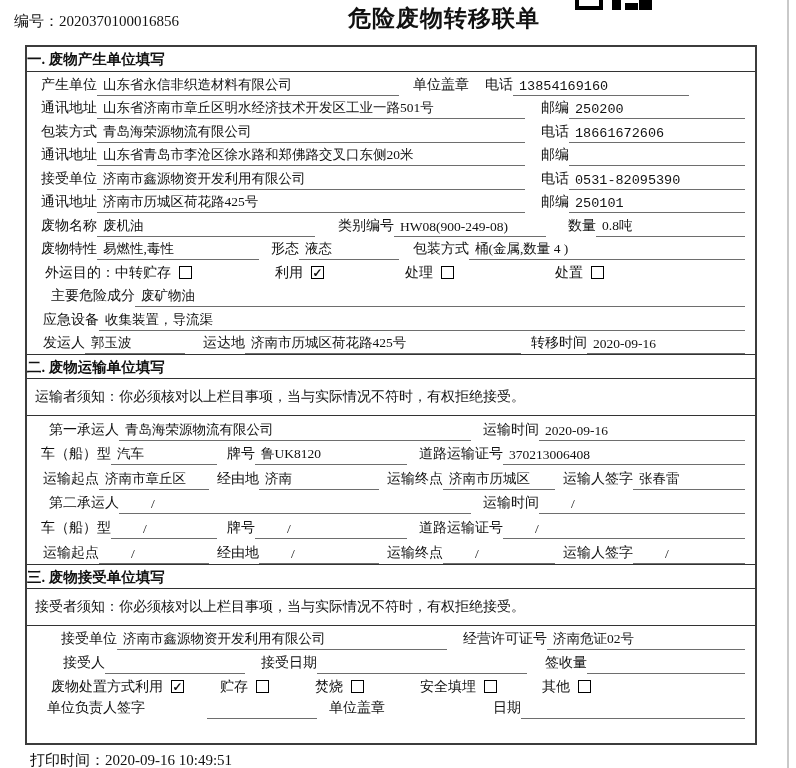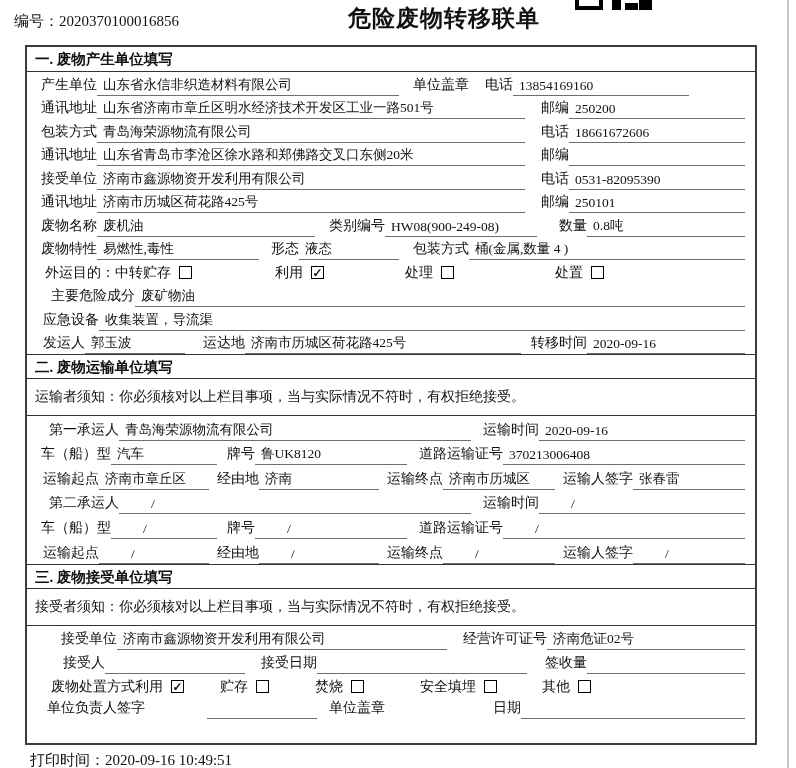--- a/index.html
+++ b/index.html
@@ -18,36 +18,36 @@
   .qr .q2 { left:37px; top:0; width:9px; height:10px; background:#000; }
   .qr .q3 { left:50px; top:3px; width:13px; height:7px; background:#000; }
   .qr .q4 { left:64px; top:0; width:13px; height:10px; background:#000; }
   .edge { position:absolute; top:0; right:7px; width:2px; height:768px; background:#c9c9c9; }
 
   
   .form { position:absolute; top:45px; left:25px; width:732px; height:700px;
           border:2px solid #3c3c3c; box-sizing:border-box; background:#fff; }
   .form * { box-sizing:border-box; }
   .sec-h { height:25px; line-height:24px; font-weight:bold; font-size:14.5px;
-           padding-left:8px; border-top:1px solid #333; border-bottom:1px solid #333; }
+           border-top:1px solid #333; border-bottom:1px solid #333; }
   .sec-h:first-child { border-top:none; }
   .notice { height:37px; display:flex; align-items:center; padding-left:8px;
             font-size:14px; border-bottom:1px solid #333; }
   .r { display:flex; align-items:flex-end; padding:0 10px 0 8px; }
   .h1 { height:23.5px; } .h2 { height:24.6px;padding-left:10px; } .h3 { height:24px; } .h4 { height:21px; }
   .lb { flex:none; font-size:14px; white-space:nowrap; padding-bottom:2px;text-align:right; }
   .fl { flex:none; border-bottom:1px solid #6e6e6e; font-size:13.5px; white-space:nowrap;
         overflow:hidden; padding:0 2px 1px 6px; min-height:17px; }
   .grow { flex:1 1 auto; }
   .sp { flex:none; }
   .ind { text-indent:26px; }
   .opt { flex:none; display:flex; align-items:center; padding-bottom:2px; font-size:14px; }
   .cb { display:inline-block; width:13px; height:13px; border:1.5px solid #000; margin-left:8px;
         font-size:12px; line-height:12px; text-align:center; font-weight:bold; flex:none; }
-  .rg { flex:none; width:212px; display:flex; align-items:flex-end; margin-left:8px; }
+  .rg { flex:none; width:212px; display:flex; align-items:flex-end; margin-left:8px;font-family:Liberation Mono, monospace; }
   .rg .lb { width:36px; }
   .print { position:absolute; left:30px; top:751px; font-size:15px; white-space:nowrap; }
 </style>
 </head>
 <body>
 
 <div class="serial"><span>编号：</span><span>2020370100016856</span></div>
 <div class="title">危险废物转移联单</div>
 <div class="qr">
     <i class="q1"></i>
@@ -113,21 +113,21 @@
     <span class="fl grow">济南市历城区荷花路425号</span>
     <span class="rg">
         <span class="lb">邮编</span>
         <span class="fl grow">250101</span>
       </span>
   </div>
 
   <div class="r h1">
     <span class="lb" style="width:62px">废物名称</span>
     <span class="fl" style="width:218px">废机油</span>
-    <span class="lb" style="margin-left:8px;width:62px">类别编号</span>
+    <span class="lb" style="margin-left:17px;width:62px">类别编号</span>
     <span class="fl" style="width:152px">HW08(900-249-08)</span>
     <span class="lb" style="margin-left:18px;width:32px">数量</span>
     <span class="fl grow">0.8吨</span>
   </div>
 
   <div class="r h1">
     <span class="lb" style="width:62px">废物特性</span>
     <span class="fl" style="width:162px">易燃性,毒性</span>
     <span class="lb" style="margin-left:8px;width:32px">形态</span>
     <span class="fl" style="width:100px">液态</span>

